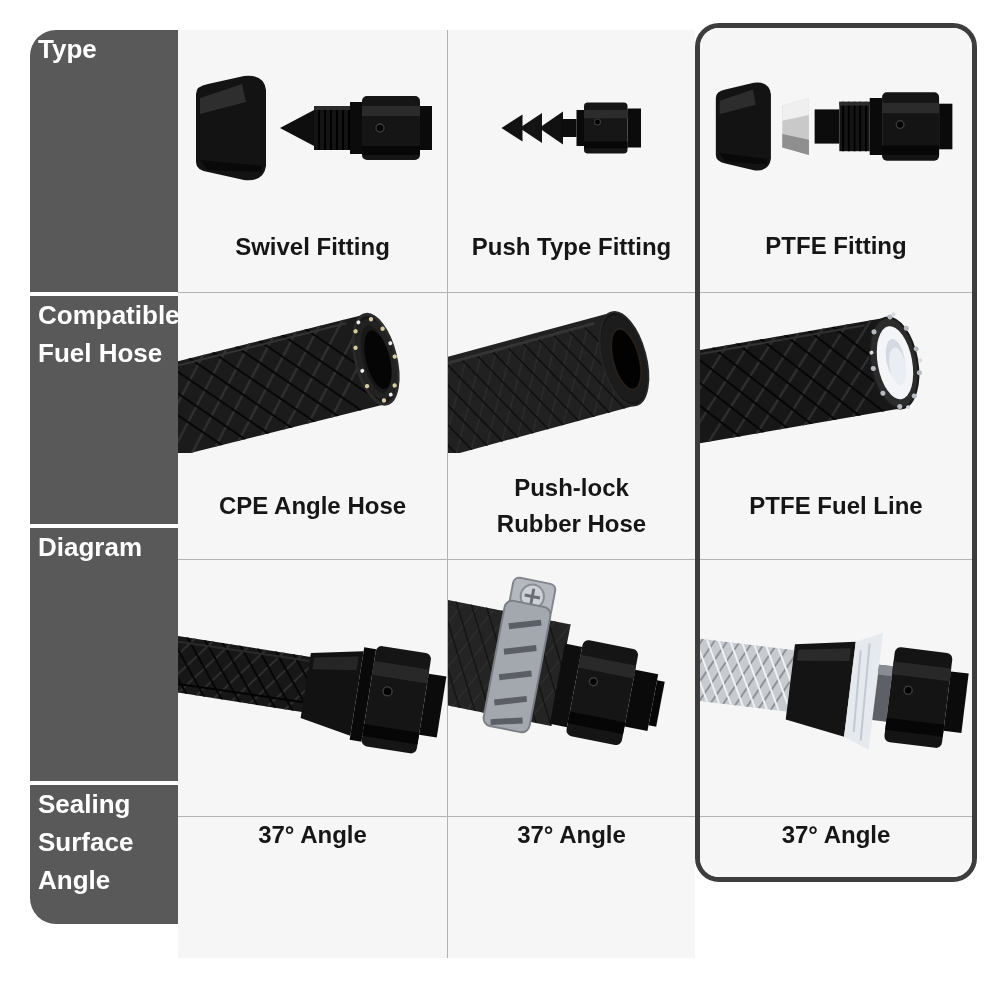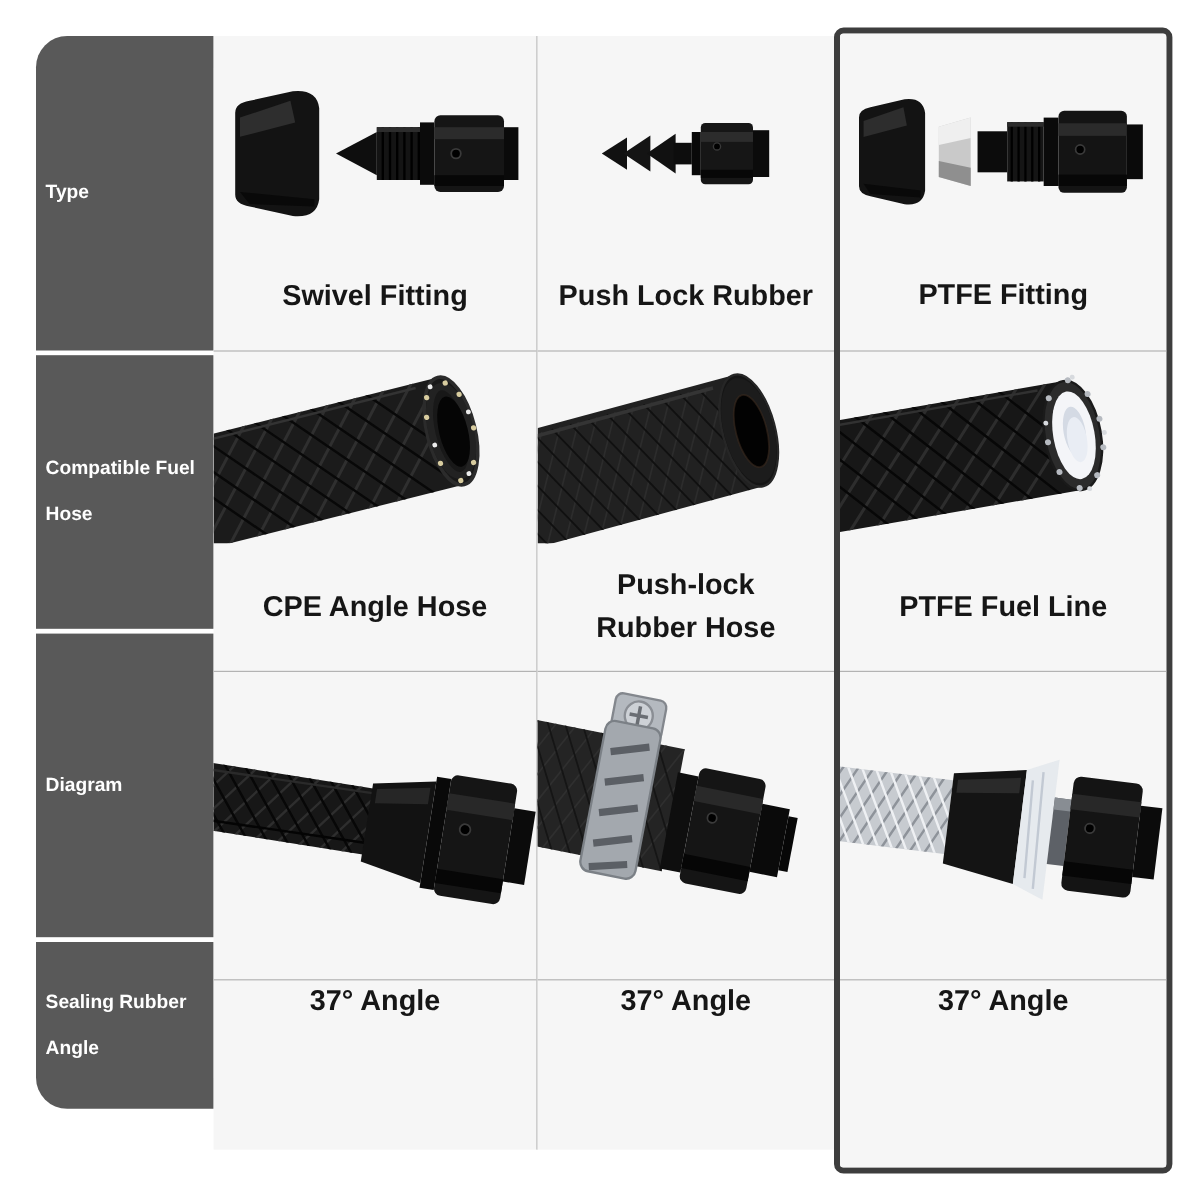--- a/index.html
+++ b/index.html
@@ -4,34 +4,34 @@
 <style>
   * { box-sizing: border-box; margin: 0; padding: 0; }
   html, body { width: 1000px; height: 1000px; background: var(--page-bg, #ffffff); overflow: hidden;
     font-family: "Liberation Sans", "DejaVu Sans", sans-serif; }
   .stage { position: absolute; inset: 0; }
 
   
   .label-col { position: absolute; left: 30px; top: 30px; width: 148px; height: 928px;
     display: flex; flex-direction: column; gap: 4px; }
   .label-cell { background: var(--label-column-bg, #595959); color: var(--label-text, #ffffff);
-    display: flex; align-items: center; font-size: 16px; font-weight: 700; line-height: 38px; }
+    display: flex; align-items: flex-start; font-size: 26px; font-weight: 700; line-height: 38px; }
   .label-cell span { display: block; padding-left: 8px; padding-right: 2px; }
   .label-cell.h1 { height: 262px; border-top-left-radius: 26px; }
   .label-cell.h2 { height: 228px; }
   .label-cell.h3 { height: 253px; }
   .label-cell.h4 { height: 139px; border-bottom-left-radius: 26px; }
 
   
   .pcol { position: absolute; top: 30px; height: 928px; background: var(--cell-bg, #f6f6f6);
     display: flex; flex-direction: column; }
   .pcol1 { left: 178px; width: 270px; border-right: 1px solid var(--grid-line, #b3b3b3); }
   .pcol2 { left: 448px; width: 247px; }
-  .hl-box { position: absolute; left: 695px; top: 23px; width: 282px; height: 955px;
-    border: 5px solid var(--highlight-border, #3d3d3d); border-radius: 8px;
+  .hl-box { position: absolute; left: 695px; top: 23px; width: 282px; height: 859px;
+    border: 5px solid var(--highlight-border, #3d3d3d); border-radius: 24px;
     background: var(--cell-bg, #f6f6f6); overflow: hidden; }
   .pcol3 { position: relative; width: 100%; height: 100%; display: flex; flex-direction: column;
     background: var(--cell-bg, #f6f6f6); }
 
   .cell { width: 100%; display: flex; flex-direction: column; }
   .cell.rule { border-bottom: 1px solid var(--grid-line, #b3b3b3); }
   .pcol1 .r1, .pcol2 .r1 { height: 263px; }
   .pcol3 .r1 { height: 265px; }
   .r2 { height: 267px; }
   .r3 { height: 257px; padding: 0; }
@@ -57,21 +57,21 @@
     <div class="label-cell h1">
       <span>Type</span>
     </div>
     <div class="label-cell h2">
       <span>Compatible Fuel Hose</span>
     </div>
     <div class="label-cell h3">
       <span>Diagram</span>
     </div>
     <div class="label-cell h4">
-      <span>Sealing Rubber Angle</span>
+      <span>Sealing Surface Angle</span>
     </div>
   </div>
 
   <div class="pcol pcol1">
     <div class="cell r1 rule">
       <div class="photo-area">
         <svg width="250" height="112" viewBox="0 0 250 112">
           <path d="M8 22 Q8 14 20 12 L56 4 Q76 2 78 18 L78 94 Q76 110 56 108 L20 100 Q8 98 8 90 Z" fill="#131313"></path>
           <polygon points="12,26 54,12 58,30 12,42" fill="#2e2e2e"></polygon>
           <polygon points="12,88 74,94 74,100 20,98" fill="#090909"></polygon>
@@ -173,21 +173,21 @@
           <rect x="86" y="36" width="20" height="24" fill="#0d0d0d"></rect>
           <rect x="106" y="24" width="10" height="48" fill="#090909"></rect>
           <rect x="116" y="14" width="58" height="68" rx="5" fill="#161616"></rect>
           <rect x="116" y="24" width="58" height="11" fill="#2c2c2c"></rect>
           <rect x="116" y="66" width="58" height="9" fill="#070707"></rect>
           <circle cx="134" cy="40" r="4" fill="#000000" stroke="#383838" stroke-width="1.5"></circle>
           <rect x="174" y="22" width="18" height="52" fill="#0b0b0b"></rect>
         </svg>
       </div>
       <div class="caption-zone">
-        <div class="caption">Push Lock Rubber</div>
+        <div class="caption">Push Type Fitting</div>
       </div>
     </div>
     <div class="cell r2 rule">
       <div class="photo-bleed">
         <svg viewBox="0 0 250 160" preserveAspectRatio="none">
           <g transform="rotate(-15 125 80)">
             <defs>
                 <clipPath id="clipB">
                   <rect x="-40" y="32" width="220" height="96"></rect>
                 </clipPath>

